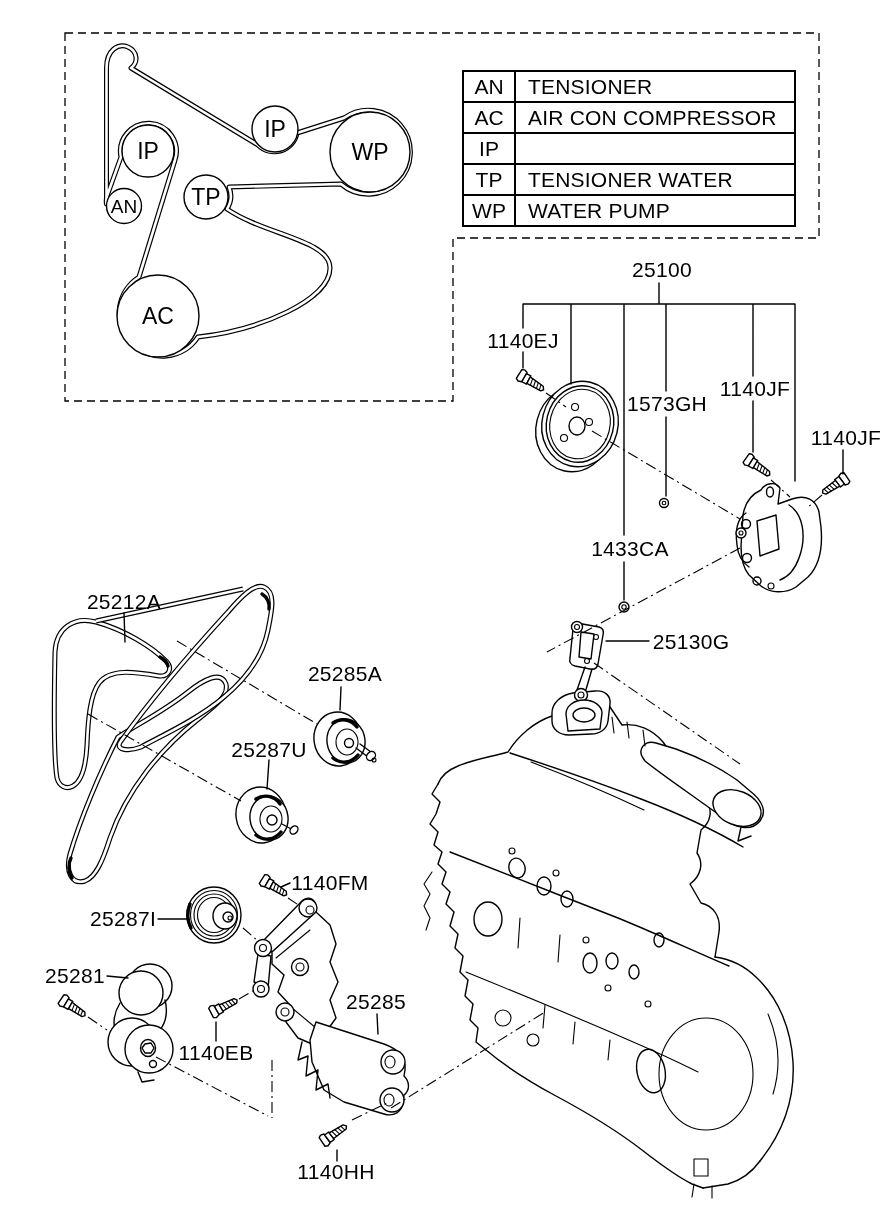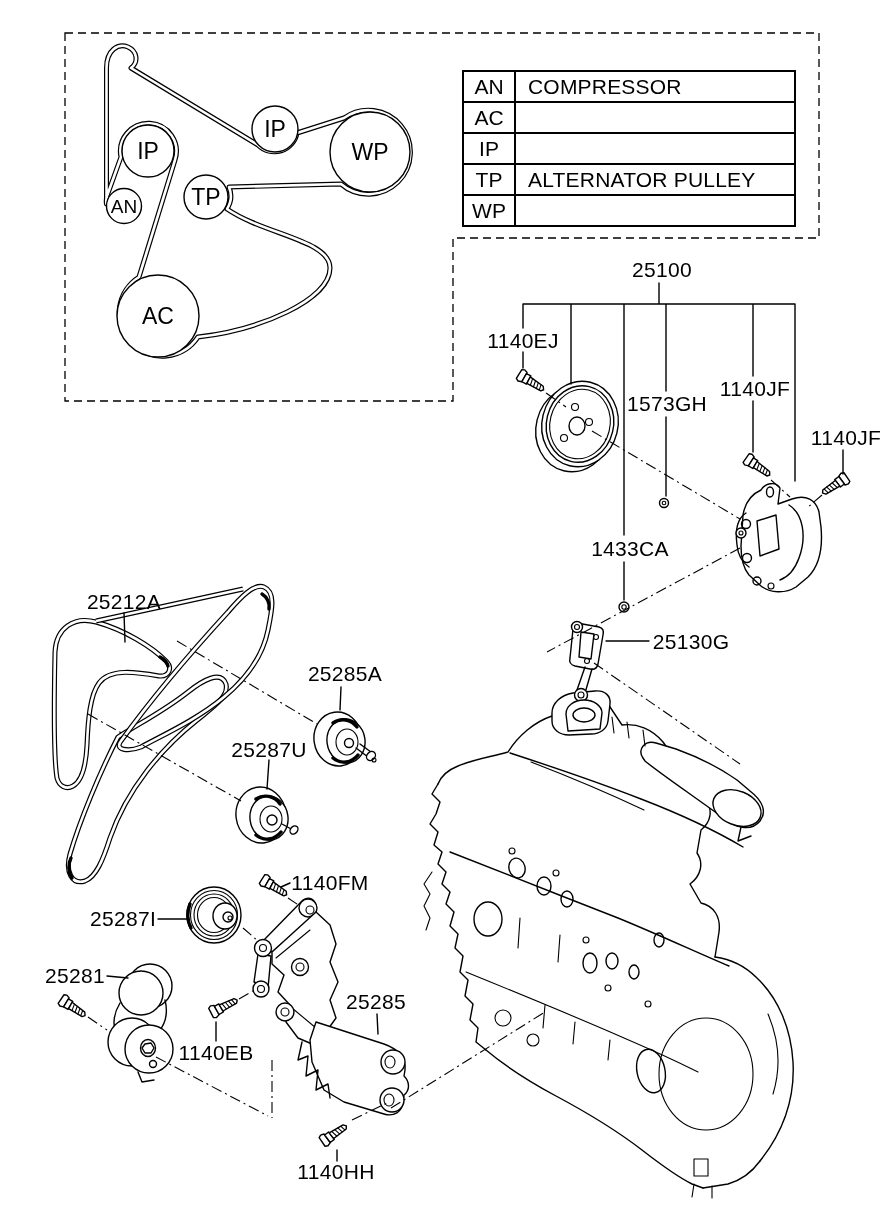--- a/index.html
+++ b/index.html
@@ -313,30 +313,32 @@
     <text class="plabel" text-anchor="middle" x="75" y="983">25281</text>
     <text class="plabel" text-anchor="middle" x="216" y="1060">1140EB</text>
     <text class="plabel" text-anchor="middle" x="376" y="1009">25285</text>
     <text class="plabel" text-anchor="middle" x="336" y="1179">1140HH</text>
   </g>
 </svg>
 
   <div class="legend">
     <div class="lg-row">
       <div class="lg-code">AN</div>
-      <div class="lg-name">COMPRESSOR</div>
+      <div class="lg-name">TENSIONER</div>
     </div>
     <div class="lg-row">
       <div class="lg-code">AC</div>
+      <div class="lg-name">AIR CON COMPRESSOR</div>
     </div>
     <div class="lg-row">
       <div class="lg-code">IP</div>
     </div>
     <div class="lg-row">
       <div class="lg-code">TP</div>
-      <div class="lg-name">ALTERNATOR PULLEY</div>
+      <div class="lg-name">TENSIONER WATER</div>
     </div>
     <div class="lg-row">
       <div class="lg-code">WP</div>
+      <div class="lg-name">WATER PUMP</div>
     </div>
   </div>
 
 </div>
 
 </body></html>

